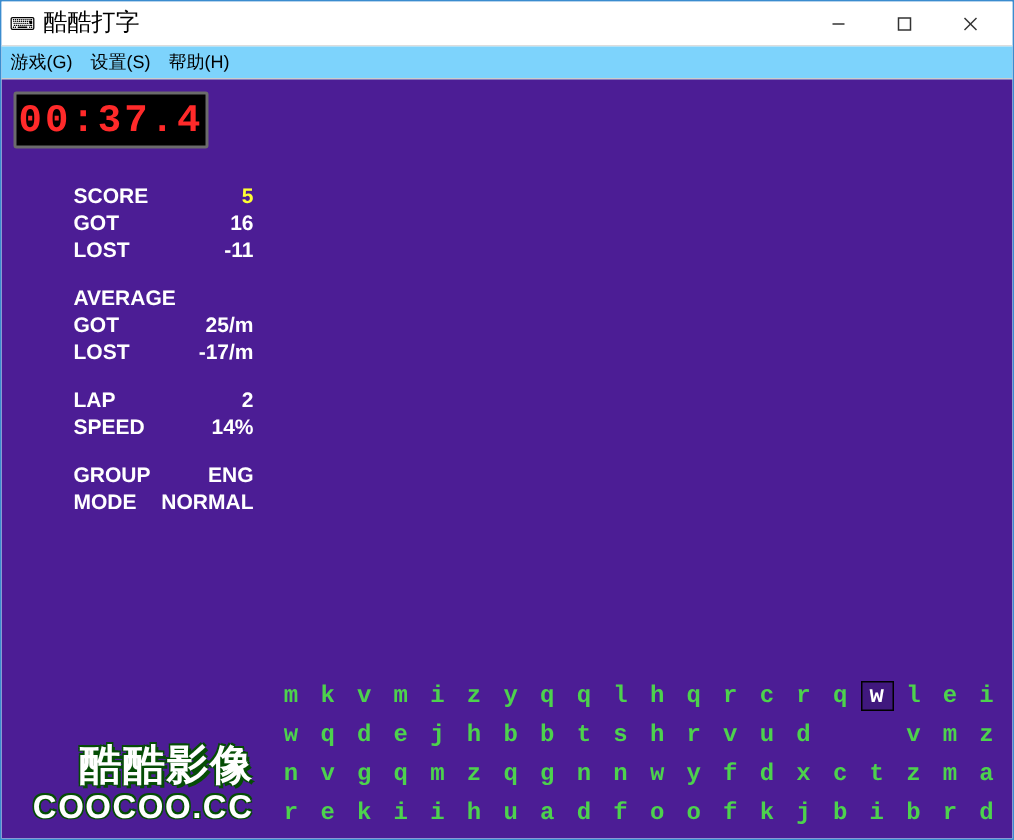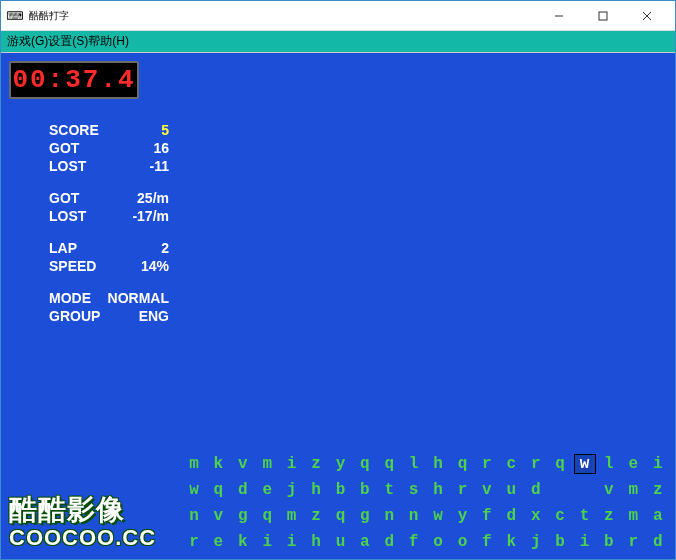--- a/index.html
+++ b/index.html
@@ -1,33 +1,33 @@
 <!DOCTYPE html>
 <html><head>
 <meta charset="utf-8">
 <style>
   * { box-sizing: border-box; margin: 0; padding: 0; }
   html, body { width: 676px; height: 560px; font-family: Arial, sans-serif; overflow: hidden; }
   body { background: #fff; border: 1px solid #3a8ccf; }
   .titlebar { height: 30px; background: #fff; display: flex; align-items: center; padding: 0 6px; border-bottom: 1px solid #ddd; }
   .titlebar-icon { width: 16px; height: 16px; margin-right: 6px; display: inline-flex; align-items: center; justify-content: center; font-size: 12px; }
-  .titlebar-title { font-size: 10px; flex: 1; color: #000; }
+  .titlebar-title { font-size: 16px; flex: 1; color: #000; }
   .win-controls { display: flex; gap: 0; }
   .win-btn { width: 44px; height: 28px; display: flex; align-items: center; justify-content: center; font-size: 10px; color: #333; background: #fff; cursor: pointer; }
-  .menubar { height: 22px; background: #14b8a6; display: flex; align-items: center; padding: 0 6px; gap: 0; border-bottom: 1px solid #ccc; }
+  .menubar { height: 22px; background: #7dd3fc; display: flex; align-items: center; padding: 0 6px; gap: 12px; border-bottom: 1px solid #ccc; }
   .menu-item { font-size: 12px; color: #000; cursor: pointer; }
-  .game-area { position: relative; width: 100%; height: calc(100% - 52px); background: #1d4ed8; display: flex; }
+  .game-area { position: relative; width: 100%; height: calc(100% - 52px); background: #4c1d95; display: flex; }
   .sidebar { width: 176px; padding: 8px; display: flex; flex-direction: column; }
   .timer-box { background: #000; border: 2px solid #6b6b6b; border-radius: 2px; padding: 3px 6px; font-family: 'Courier New', monospace; font-weight: bold; font-size: 26px; color: #ff2a2a; letter-spacing: 2px; width: 130px; height: 38px; display: flex; align-items: center; justify-content: center; margin-bottom: 22px; }
   .stats { color: #fff; font-size: 14px; font-weight: bold; font-family: Arial, sans-serif; }
   .stat-row { display: flex; justify-content: space-between; line-height: 18px; margin-left: 40px; }
   .stat-value { color: #fff; }
   .stat-value.highlight { color: #ffff33; }
   .stat-section { margin-bottom: 14px; }
-  .logo-block { margin-top: auto; color: #fff; font-family: 'Arial Black', sans-serif; font-weight: 900; }
+  .logo-block { margin-top: auto; color: #fff; font-family: 'Arial Black', sans-serif; font-weight: 900; text-align: right; }
   .logo-cn { font-size: 28px; text-shadow: 2px 2px 0 #054d05, -1px -1px 0 #054d05, 1px -1px 0 #054d05, -1px 1px 0 #054d05; letter-spacing: 1px; }
   .logo-en { font-size: 22px; text-shadow: 1px 1px 0 #054d05, -1px -1px 0 #054d05, 1px -1px 0 #054d05, -1px 1px 0 #054d05; letter-spacing: 1px; margin-top: -4px; }
   .playfield { flex: 1; position: relative; }
   .letter-grid { position: absolute; left: 6px; right: 6px; bottom: 4px; }
   .letter-row { display: flex; justify-content: space-between; height: 26px; align-items: center; }
   .letter { width: 22px; text-align: center; font-family: 'Courier New', monospace; font-size: 16px; font-weight: bold; color: #4dd24d; }
   .letter.highlight { color: #fff; border: 1px solid #000; background: rgba(0,0,0,0.15); }
 </style>
 </head>
 <body>
@@ -74,20 +74,23 @@
           <div class="stat-row">
             <span>GOT</span>
             <span class="stat-value">16</span>
           </div>
           <div class="stat-row">
             <span>LOST</span>
             <span class="stat-value">-11</span>
           </div>
         </div>
       <div class="stat-section">
+        <div class="stat-row">
+            <span>AVERAGE</span>
+          </div>
         <div id="stat-sec2">
             <div class="stat-row">
               <span>GOT</span>
               <span class="stat-value">25/m</span>
             </div>
             <div class="stat-row">
               <span>LOST</span>
               <span class="stat-value">-17/m</span>
             </div>
           </div>
@@ -97,26 +100,26 @@
             <span>LAP</span>
             <span class="stat-value">2</span>
           </div>
           <div class="stat-row">
             <span>SPEED</span>
             <span class="stat-value">14%</span>
           </div>
         </div>
       <div class="stat-section" id="stat-sec4">
           <div class="stat-row">
+            <span>GROUP</span>
+            <span class="stat-value">ENG</span>
+          </div>
+          <div class="stat-row">
             <span>MODE</span>
             <span class="stat-value">NORMAL</span>
-          </div>
-          <div class="stat-row">
-            <span>GROUP</span>
-            <span class="stat-value">ENG</span>
           </div>
         </div>
     </div>
 
     <div class="logo-block">
       <div class="logo-cn">酷酷影像</div>
       <div class="logo-en">COOCOO.CC</div>
     </div>
   </div>
 

